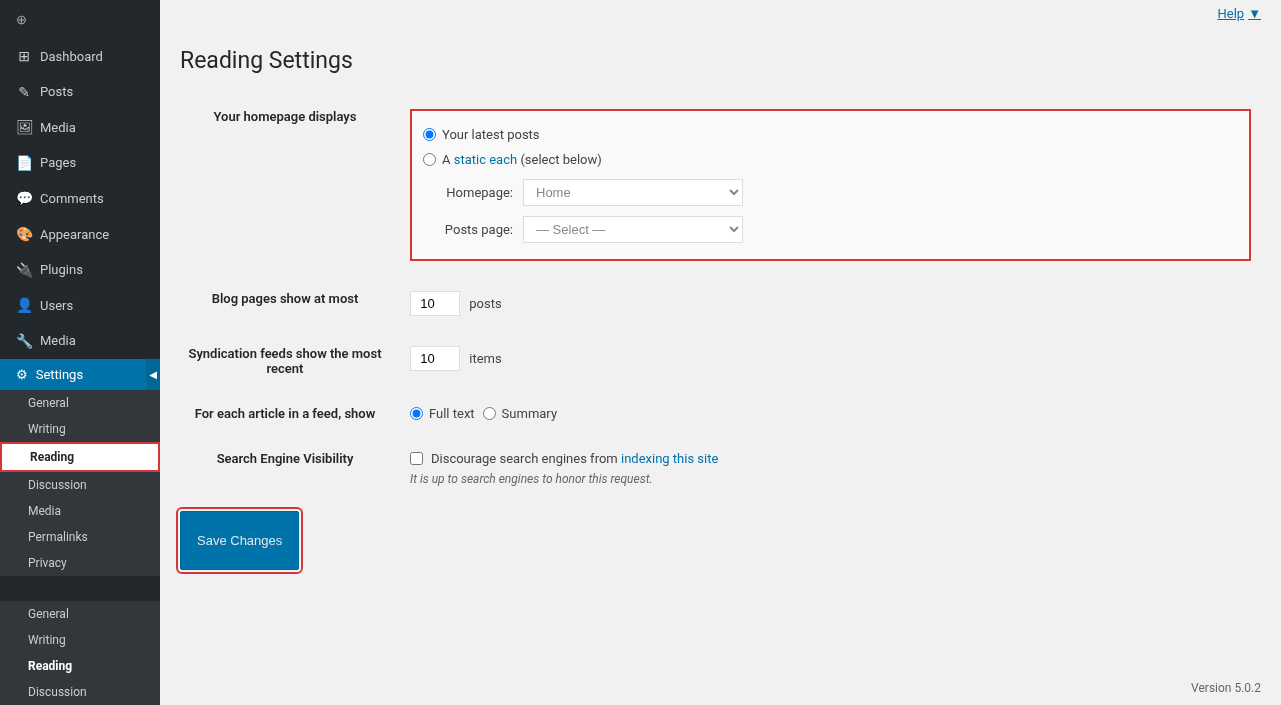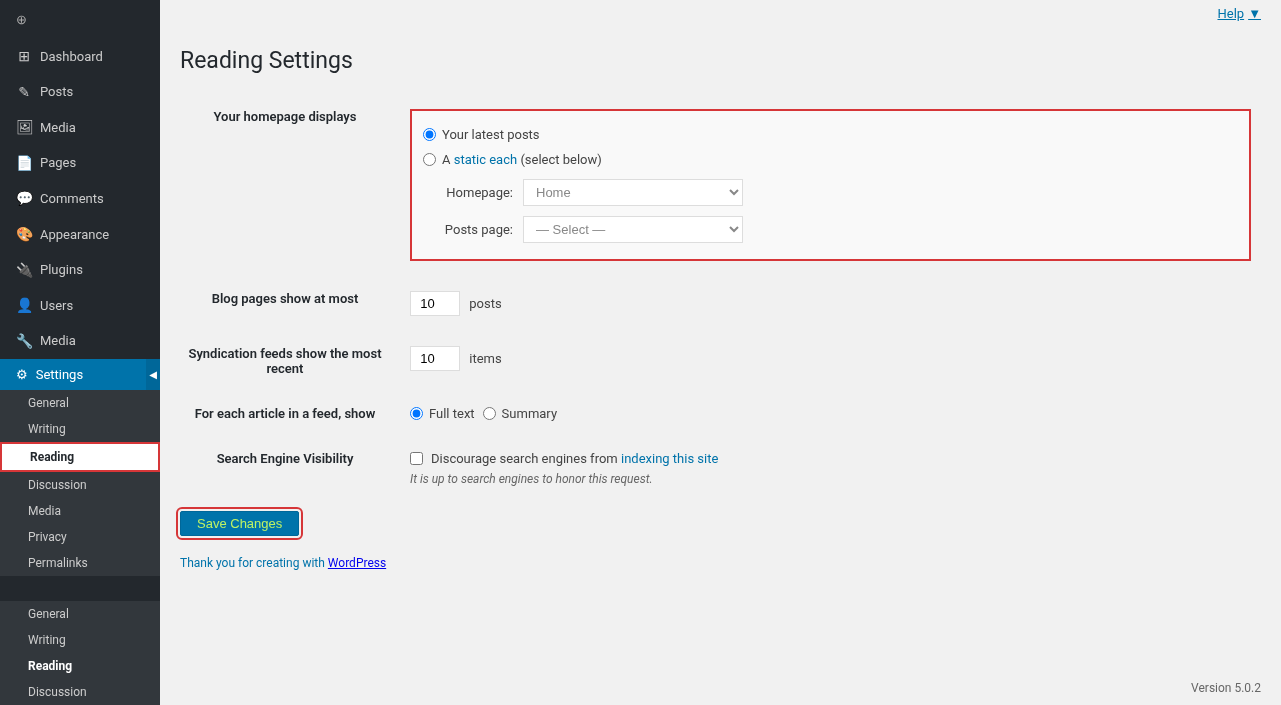--- a/index.html
+++ b/index.html
@@ -187,23 +187,23 @@
     
     .checkbox-row { display: flex; align-items: center; gap: 8px; }
     .checkbox-row input[type="checkbox"] { margin: 0; cursor: pointer; }
     .checkbox-row label { font-size: 13px; color: #444; }
     .checkbox-row label a { color: #0073aa; text-decoration: none; }
     .seo-note { font-style: italic; color: #666; font-size: 12px; margin-top: 6px; }
 
     
     .save-btn {
       background: #0073aa;
-      color: #bef264;
+      color: #e5e5e5;
       border: 1px solid #006799;
-      padding: 4px 16px;
+      padding: 21px 16px;
       font-size: 13px;
       cursor: pointer;
       border-radius: 2px;
       margin-top: 10px;
       outline: 2px solid #d63638;
       outline-offset: 2px;
     }
 
     .footer-note { margin-top: 20px; font-size: 12px; color: #0073aa; }
     .version-note { position: fixed; bottom: 10px; right: 20px; font-size: 12px; color: #666; }
@@ -257,22 +257,22 @@
     <span class="icon">⚙</span>
     <span>Settings</span>
     <span class="arrow">◀</span>
   </div>
   <div class="submenu">
     <div class="submenu-item">General</div>
     <div class="submenu-item">Writing</div>
     <div class="submenu-item highlighted">Reading</div>
     <div class="submenu-item">Discussion</div>
     <div class="submenu-item">Media</div>
+    <div class="submenu-item">Permalinks</div>
     <div class="submenu-item">Privacy</div>
-    <div class="submenu-item">Permalinks</div>
   </div>
 
   <div class="bottom-submenu submenu" style="margin-top:auto;">
     <div class="submenu-item">General</div>
     <div class="submenu-item">Writing</div>
     <div class="submenu-item active">Reading</div>
     <div class="submenu-item">Discussion</div>
   </div>
 </div>
 
@@ -383,21 +383,17 @@
               <p class="seo-note">It is up to search engines to honor this request.</p>
             </td>
           </tr>
 
         </tbody>
       </table>
 
       
       <button class="save-btn">Save Changes</button>
 
-      <p class="footer-note">
-        <span>Thank you for creating with</span>
-        <a href="#">WordPress</a>
-      </p>
     </div>
   </div>
 </div>
 
 <div class="version-note">Version 5.0.2</div>
 
 </body></html>

